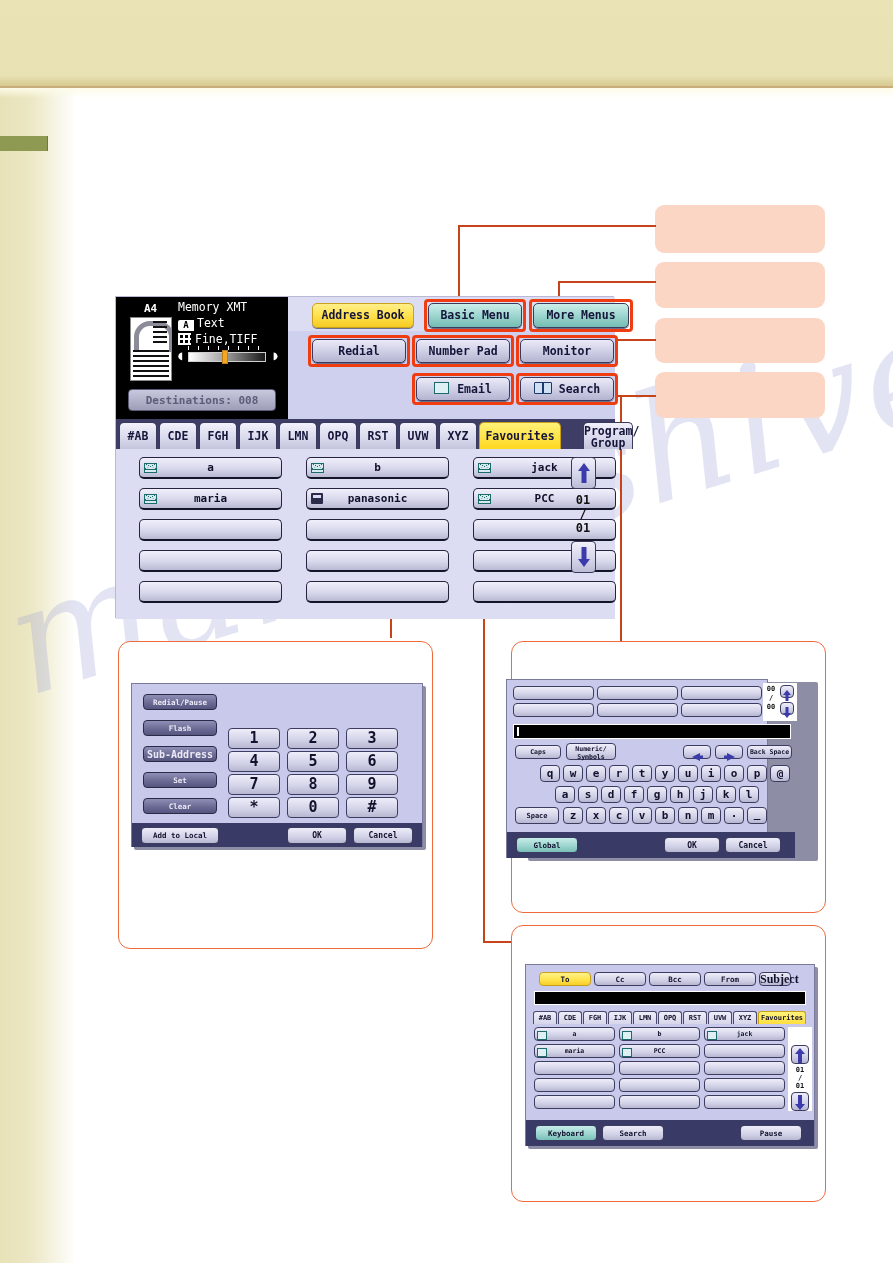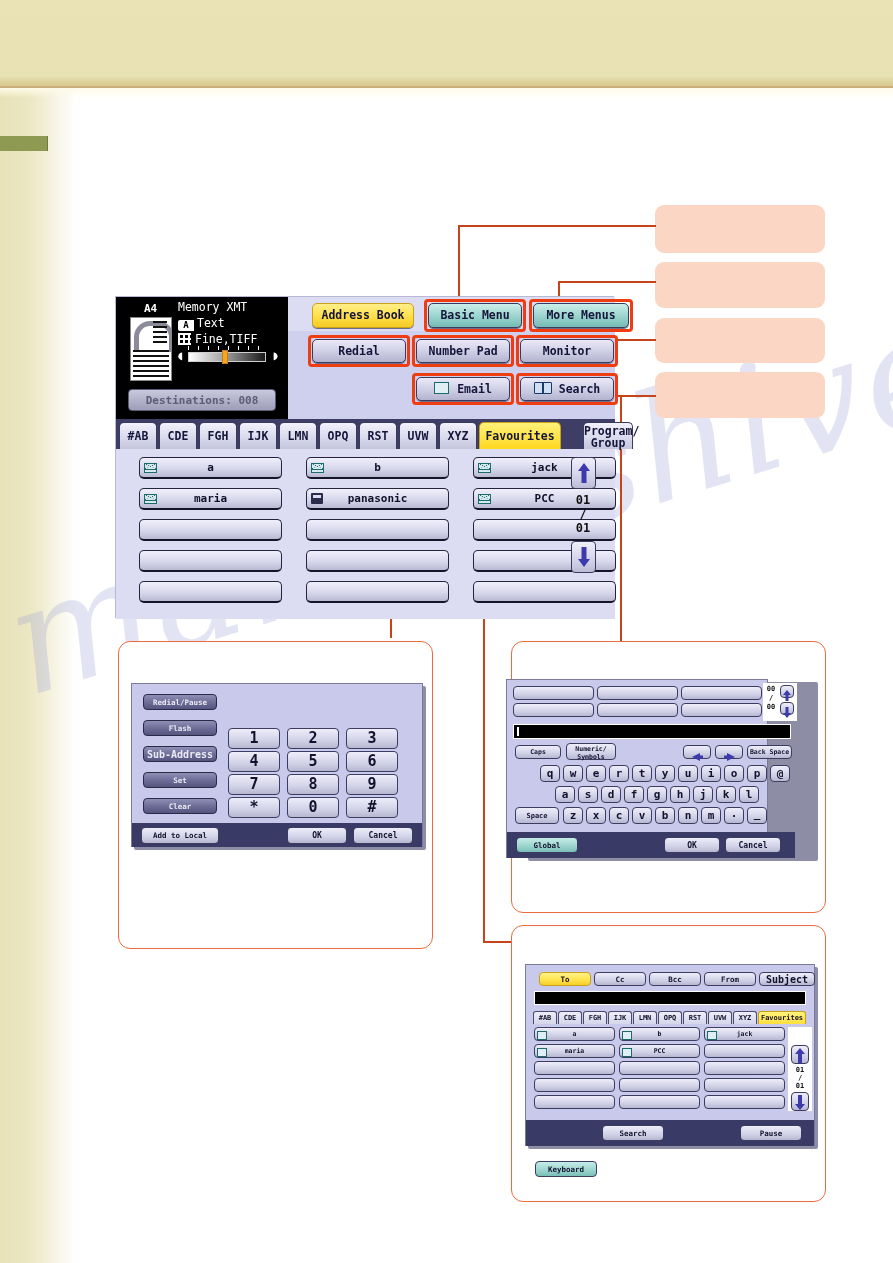--- a/index.html
+++ b/index.html
@@ -425,21 +425,21 @@
 </div>
 
 <div class="callout-frame" style="left:511px;top:925px;width:315px;height:277px;"></div>
 <div class="dlg-shadow" style="left:528px;top:967px;width:290px;height:182px;"></div>
 <div class="dlg-body" style="left:525px;top:964px;width:290px;height:182px;">
 
   <div class="sbtn yellow" style="left:13px;top:7px;width:52px;height:14px;font-size:7.5px;line-height:13px;">To</div>
   <div class="sbtn" style="left:68px;top:7px;width:52px;height:14px;font-size:7.5px;line-height:13px;">Cc</div>
   <div class="sbtn" style="left:123px;top:7px;width:52px;height:14px;font-size:7.5px;line-height:13px;">Bcc</div>
   <div class="sbtn" style="left:178px;top:7px;width:52px;height:14px;font-size:7.5px;line-height:13px;">From</div>
-  <div class="sbtn" style="left:233px;top:7px;width:56px;height:14px;font-size:10px;line-height:13px;">Subject</div>
+  <div class="sbtn" style="left:233px;top:7px;width:32px;height:14px;font-size:12px;line-height:13px;font-family:Liberation Serif, serif;">Subject</div>
 
   <div class="lcdfield" style="left:8px;top:26px;width:272px;height:14px;font-size:8px;line-height:13px;padding-left:3px;"></div>
 
   <div class="ktab" style="left:7px;top:46px;width:24px;height:13px;line-height:12px;">#AB</div>
   <div class="ktab" style="left:32px;top:46px;width:24px;height:13px;line-height:12px;">CDE</div>
   <div class="ktab" style="left:57px;top:46px;width:24px;height:13px;line-height:12px;">FGH</div>
   <div class="ktab" style="left:82px;top:46px;width:24px;height:13px;line-height:12px;">IJK</div>
   <div class="ktab" style="left:107px;top:46px;width:24px;height:13px;line-height:12px;">LMN</div>
   <div class="ktab" style="left:132px;top:46px;width:24px;height:13px;line-height:12px;">OPQ</div>
   <div class="ktab" style="left:157px;top:46px;width:24px;height:13px;line-height:12px;">RST</div>
@@ -472,16 +472,16 @@
   <div style="position:absolute;left:262px;top:101px;width:24px;text-align:center;font-size:7px;font-weight:bold;color:#111;font-family:'DejaVu Sans Mono',monospace;">01</div>
   <div style="position:absolute;left:262px;top:109px;width:24px;text-align:center;font-size:7px;font-weight:bold;color:#111;font-family:'DejaVu Sans Mono',monospace;">/</div>
   <div style="position:absolute;left:262px;top:117px;width:24px;text-align:center;font-size:7px;font-weight:bold;color:#111;font-family:'DejaVu Sans Mono',monospace;">01</div>
   <div class="sbtn" style="left:265px;top:127px;width:18px;height:19px;">
     <svg width="10" height="15" viewBox="0 0 10 15" style="margin-top:2px;">
         <polygon points="5,15 10,9 7,9 7,0 3,0 3,9 0,9" fill="#3b3bab"></polygon>
       </svg>
   </div>
 
   <div class="dlg-foot" style="left:0;top:155px;width:288px;height:26px;"></div>
-  <div class="sbtn teal" style="left:9px;top:160px;width:62px;height:16px;font-size:7.5px;line-height:15px;margin-top:36px;">Keyboard</div>
+  <div class="sbtn teal" style="left:9px;top:160px;width:62px;height:16px;font-size:7.5px;line-height:15px;">Keyboard</div>
   <div class="sbtn" style="left:76px;top:160px;width:62px;height:16px;font-size:7.5px;line-height:15px;">Search</div>
   <div class="sbtn" style="left:214px;top:160px;width:62px;height:16px;font-size:7.5px;line-height:15px;">Pause</div>
 </div>
 
 </body></html>

